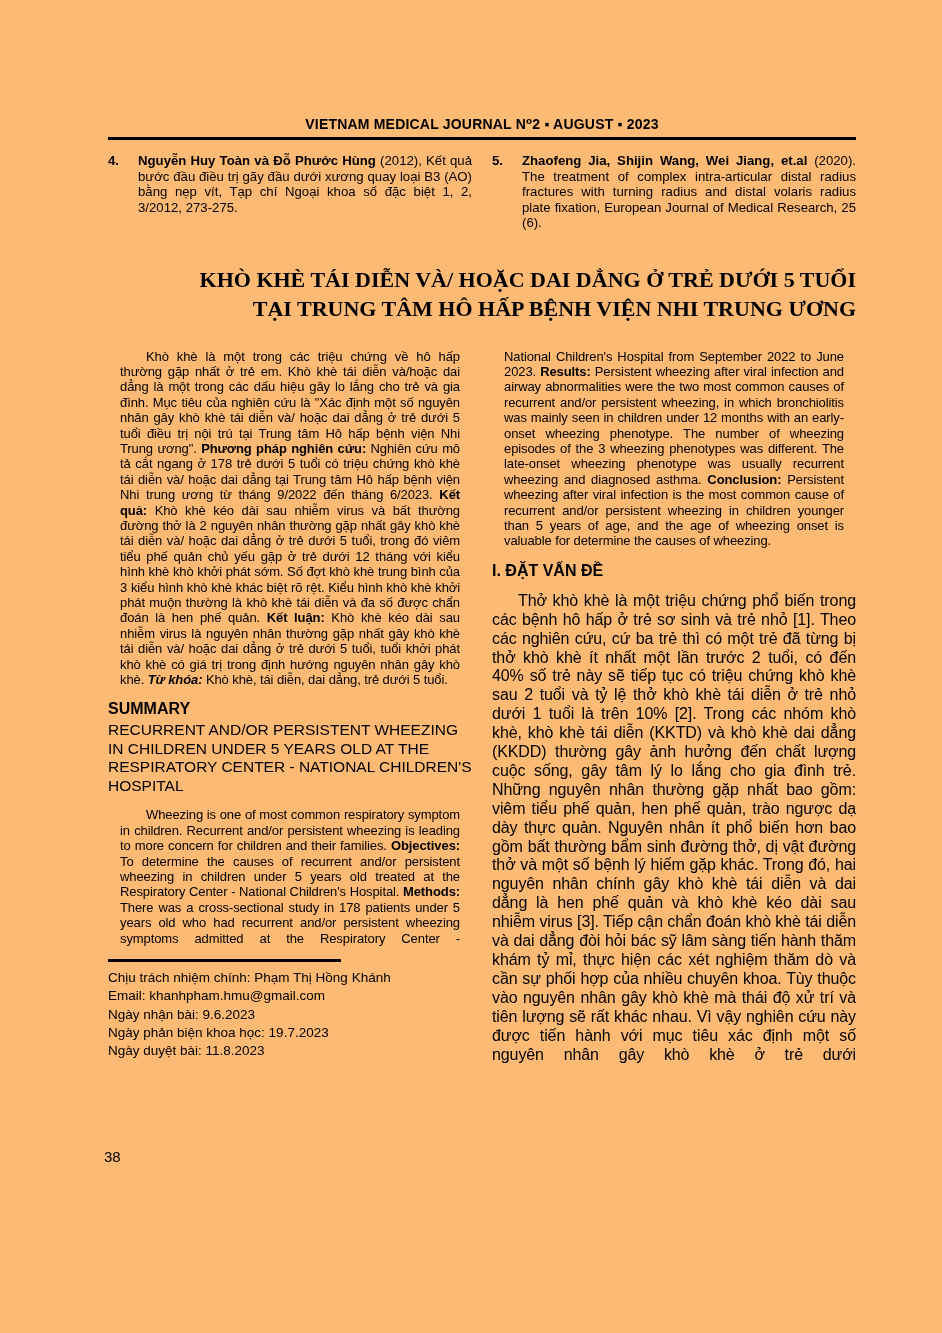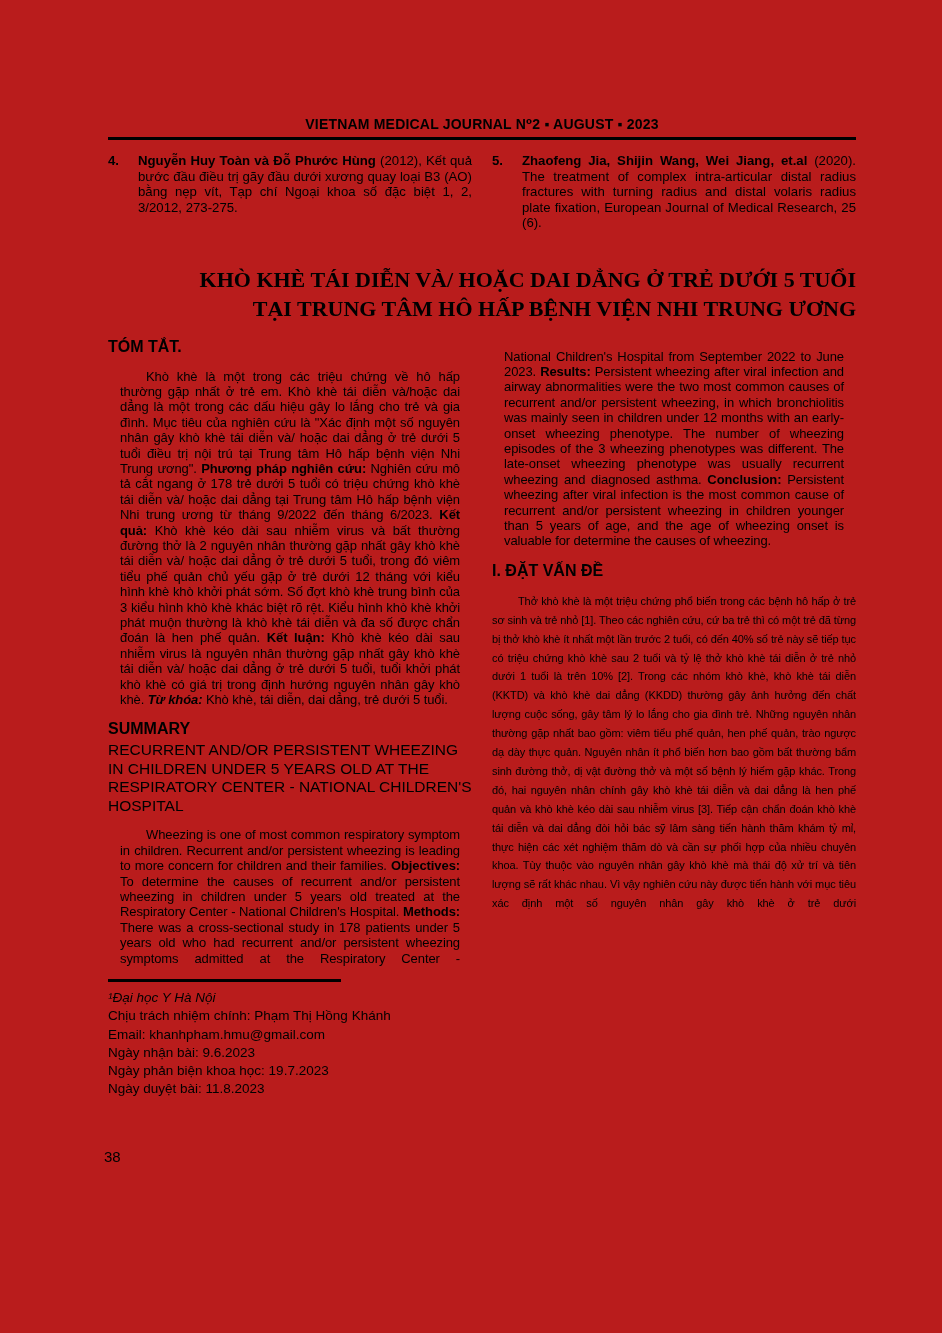--- a/index.html
+++ b/index.html
@@ -1,20 +1,20 @@
 <!DOCTYPE html>
 <html><head>
 <meta charset="utf-8">
 <style>
   html,body{margin:0;padding:0;background:#e8e8e8;}
   .page{
     position:relative;
     width:942px;height:1333px;
     margin:0 auto;
-    background:#b91c1c;
+    background:#fdba74;
     color:#000;
     box-sizing:border-box;
     padding:116px 86px 0 108px;
     overflow:hidden;
     font-family:"Liberation Sans","DejaVu Sans",sans-serif;
   }
   
   .journal-header{
     text-align:center;
     font-weight:bold;
@@ -68,21 +68,21 @@
   }
   p.indent{text-indent:26px;}
   p.cont{text-align-last:justify;}
   .en-title{
     font-size:15.5px;
     line-height:18.5px;
     text-align:left;
     margin:1px 0 2px 0;
   }
   .intro{
-    font-size:11px;
+    font-size:16px;
     line-height:18.9px;
     letter-spacing:-.1px;
     text-align:justify;
     margin:11px 0 0 0;
   }
   
   .footnote-sep{
     margin-top:13px;
     width:233px;
     border-top:3px solid #000;
@@ -132,30 +132,28 @@
 
   <h1 class="article-title">
     <span>KHÒ KHÈ TÁI DIỄN VÀ/ HOẶC DAI DẲNG Ở TRẺ DƯỚI 5 TUỔI</span>
     <span>TẠI TRUNG TÂM HÔ HẤP BỆNH VIỆN NHI TRUNG ƯƠNG</span>
   </h1>
 
 
   <div class="columns body-cols">
 
     <div class="col">
-      <h2 class="sec first">TÓM TẮT.</h2>
       <p class="small indent"><span class="run-n">Khò khè là một trong các triệu chứng về hô hấp thường gặp nhất ở trẻ em. Khò khè tái diễn và/hoặc dai dẳng là một trong các dấu hiệu gây lo lắng cho trẻ và gia đình. Mục tiêu của nghiên cứu là "Xác định một số nguyên nhân gây khò khè tái diễn và/ hoặc dai dẳng ở trẻ dưới 5 tuổi điều trị nội trú tại Trung tâm Hô hấp bệnh viện Nhi Trung ương". </span><span class="run-b">Phương pháp nghiên cứu:</span><span class="run-n"> Nghiên cứu mô tả cắt ngang ở 178 trẻ dưới 5 tuổi có triệu chứng khò khè tái diễn và/ hoặc dai dẳng tại Trung tâm Hô hấp bệnh viện Nhi trung ương từ tháng 9/2022 đến tháng 6/2023. </span><span class="run-b">Kết quả:</span><span class="run-n"> Khò khè kéo dài sau nhiễm virus và bất thường đường thở là 2 nguyên nhân thường gặp nhất gây khò khè tái diễn và/ hoặc dai dẳng ở trẻ dưới 5 tuổi, trong đó viêm tiểu phế quản chủ yếu gặp ở trẻ dưới 12 tháng với kiểu hình khè khò khởi phát sớm. Số đợt khò khè trung bình của 3 kiểu hình khò khè khác biệt rõ rệt. Kiểu hình khò khè khởi phát muộn thường là khò khè tái diễn và đa số được chẩn đoán là hen phế quản. </span><span class="run-b">Kết luận:</span><span class="run-n"> Khò khè kéo dài sau nhiễm virus là nguyên nhân thường gặp nhất gây khò khè tái diễn và/ hoặc dai dẳng ở trẻ dưới 5 tuổi, tuổi khởi phát khò khè có giá trị trong định hướng nguyên nhân gây khò khè. </span><span class="run-bi">Từ khóa:</span><span class="run-n"> Khò khè, tái diễn, dai dẳng, trẻ dưới 5 tuổi.</span></p>
 
       <h2 class="sec">SUMMARY</h2>
       <div class="en-title">RECURRENT AND/OR  PERSISTENT WHEEZING IN CHILDREN UNDER 5 YEARS OLD AT THE RESPIRATORY CENTER - NATIONAL CHILDREN'S HOSPITAL</div>
       <p class="small indent cont"><span class="run-n">Wheezing is one of most common respiratory symptom in children. Recurrent and/or persistent wheezing is leading to more concern for children and their families.  </span><span class="run-b">Objectives:</span><span class="run-n"> To determine the causes of recurrent and/or persistent wheezing in children under 5 years old treated  at the Respiratory Center - National Children's Hospital. </span><span class="run-b">Methods:</span><span class="run-n"> There was a cross-sectional study in 178 patients under 5 years old who had  recurrent and/or persistent wheezing symptoms admitted at the Respiratory Center -</span></p>
 
       <div class="footnote-sep"></div>
       <div class="footnote">
-        <div class="aff">¹Đại học Y Hà Nội</div>
         <div>Chịu trách nhiệm chính: Phạm Thị Hồng Khánh</div>
         <div>Email: khanhpham.hmu@gmail.com</div>
         <div>Ngày nhận bài: 9.6.2023</div>
         <div>Ngày phản biện khoa học: 19.7.2023</div>
         <div>Ngày duyệt bài: 11.8.2023</div>
       </div>
     </div>
 
     <div class="col">
       <p class="small"><span class="run-n">National Children's Hospital from September 2022 to June 2023. </span><span class="run-b">Results:</span><span class="run-n"> Persistent wheezing after viral infection and airway abnormalities were the two most common causes of recurrent and/or persistent wheezing, in which bronchiolitis was mainly seen in children under 12 months with an early-onset wheezing phenotype. The number of wheezing episodes of the 3 wheezing phenotypes was different. The late-onset wheezing phenotype was  usually recurrent wheezing and diagnosed asthma. </span><span class="run-b">Conclusion:</span><span class="run-n"> Persistent wheezing after viral infection is the most common cause of recurrent and/or persistent wheezing in children younger than 5 years of age, and the age of wheezing onset is valuable for determine  the causes of wheezing.</span></p>

